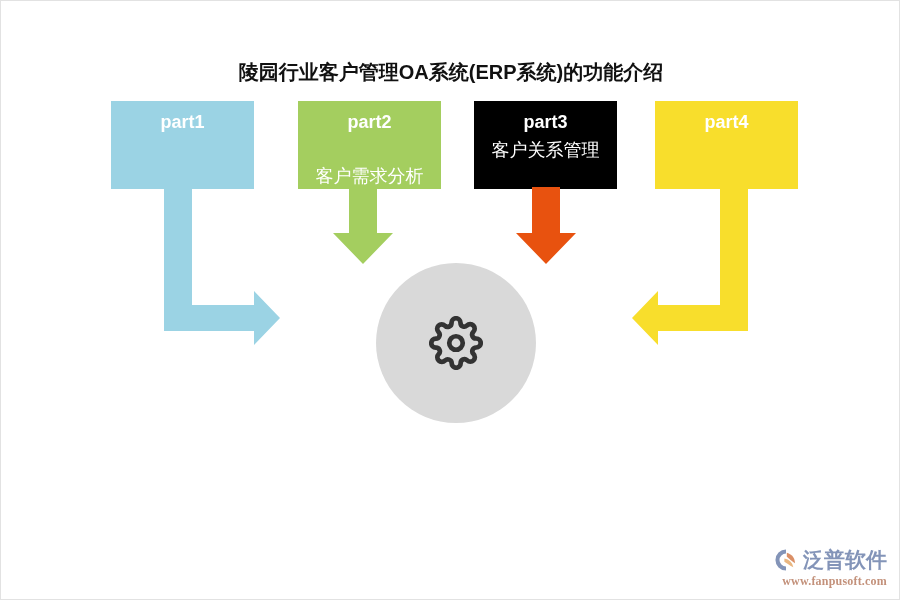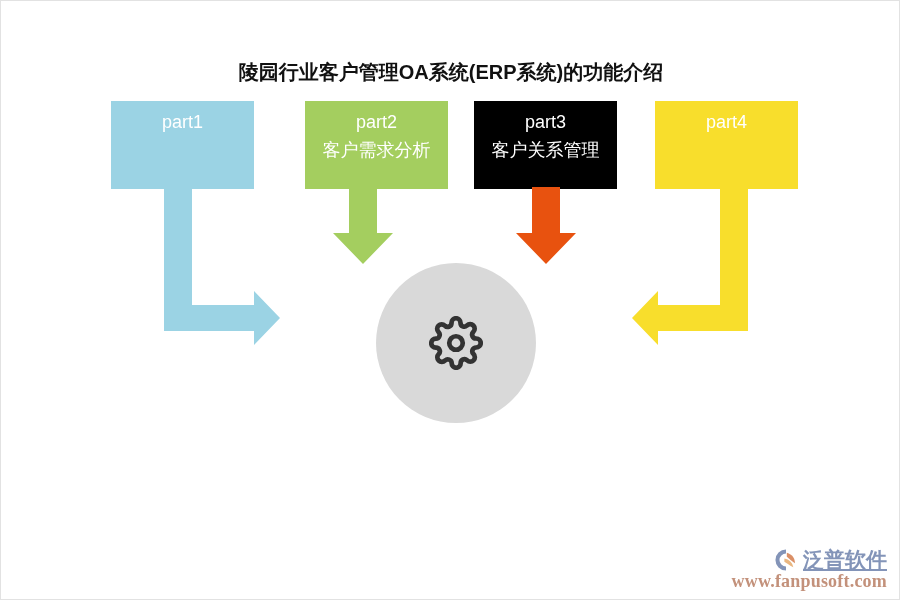--- a/index.html
+++ b/index.html
@@ -47,31 +47,31 @@
     display: flex;
     flex-direction: column;
     align-items: center;
     justify-content: flex-start;
     padding-top: 8px;
   }
   .part-index {
     font-size: 18px;
     color: #ffffff;
     line-height: 26px;
-    font-weight: normal;
+    font-weight: bold;
   }
   .part-label {
     font-size: 18px;
     color: #ffffff;
     line-height: 30px;
     white-space: nowrap;
   }
 
   #box-1 { left: 110px; background: #9BD3E4; }
-  #box-2 { left: 304px; background: #A4CE5F; }
+  #box-2 { left: 297px; background: #A4CE5F; gap: 26px; }
   #box-3 { left: 473px; background: #E8520F; }
   #box-4 { left: 654px; background: #F8DE2C; }
 
   
   .arrow-svg {
     position: absolute;
   }
   #arrow-1 { left: 155px;  top: 186px; }
   #arrow-2 { left: 330px;  top: 186px; }
   #arrow-3 { left: 513px;  top: 186px; }
@@ -112,24 +112,23 @@
     align-items: center;
     gap: 4px;
   }
   #wm-mark svg { display: block; }
   #wm-name {
     font-size: 21px;
     font-weight: bold;
     color: #7D8FB5;
     line-height: 24px;
     letter-spacing: 0px;
-    text-decoration: underline;
   }
   #wm-url {
-    font-size: 18px;
+    font-size: 12px;
     font-weight: bold;
     color: #C08C74;
     line-height: 15px;
     margin-top: 1px;
     letter-spacing: 0.2px;
     font-family: "Liberation Serif", "DejaVu Serif", serif;
   }
 </style>
 </head>
 <body>

